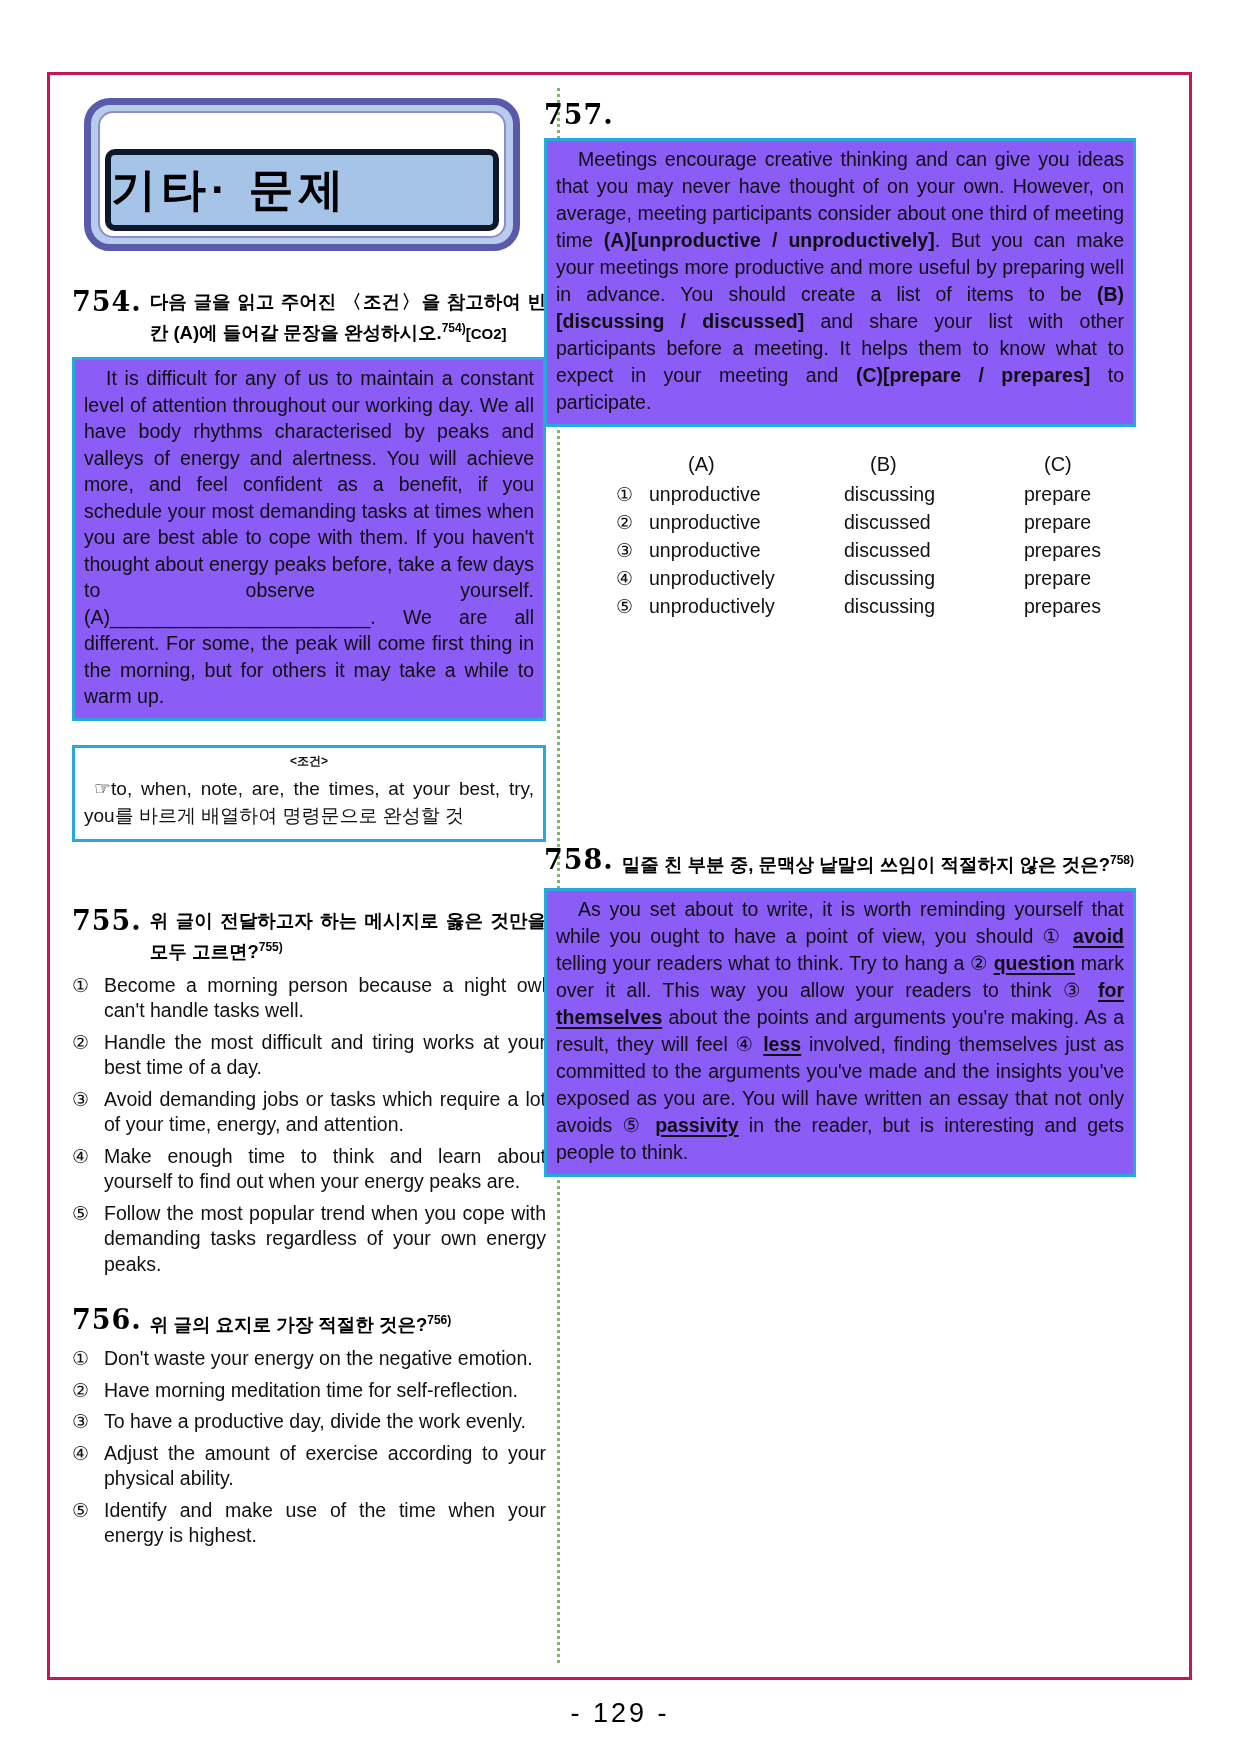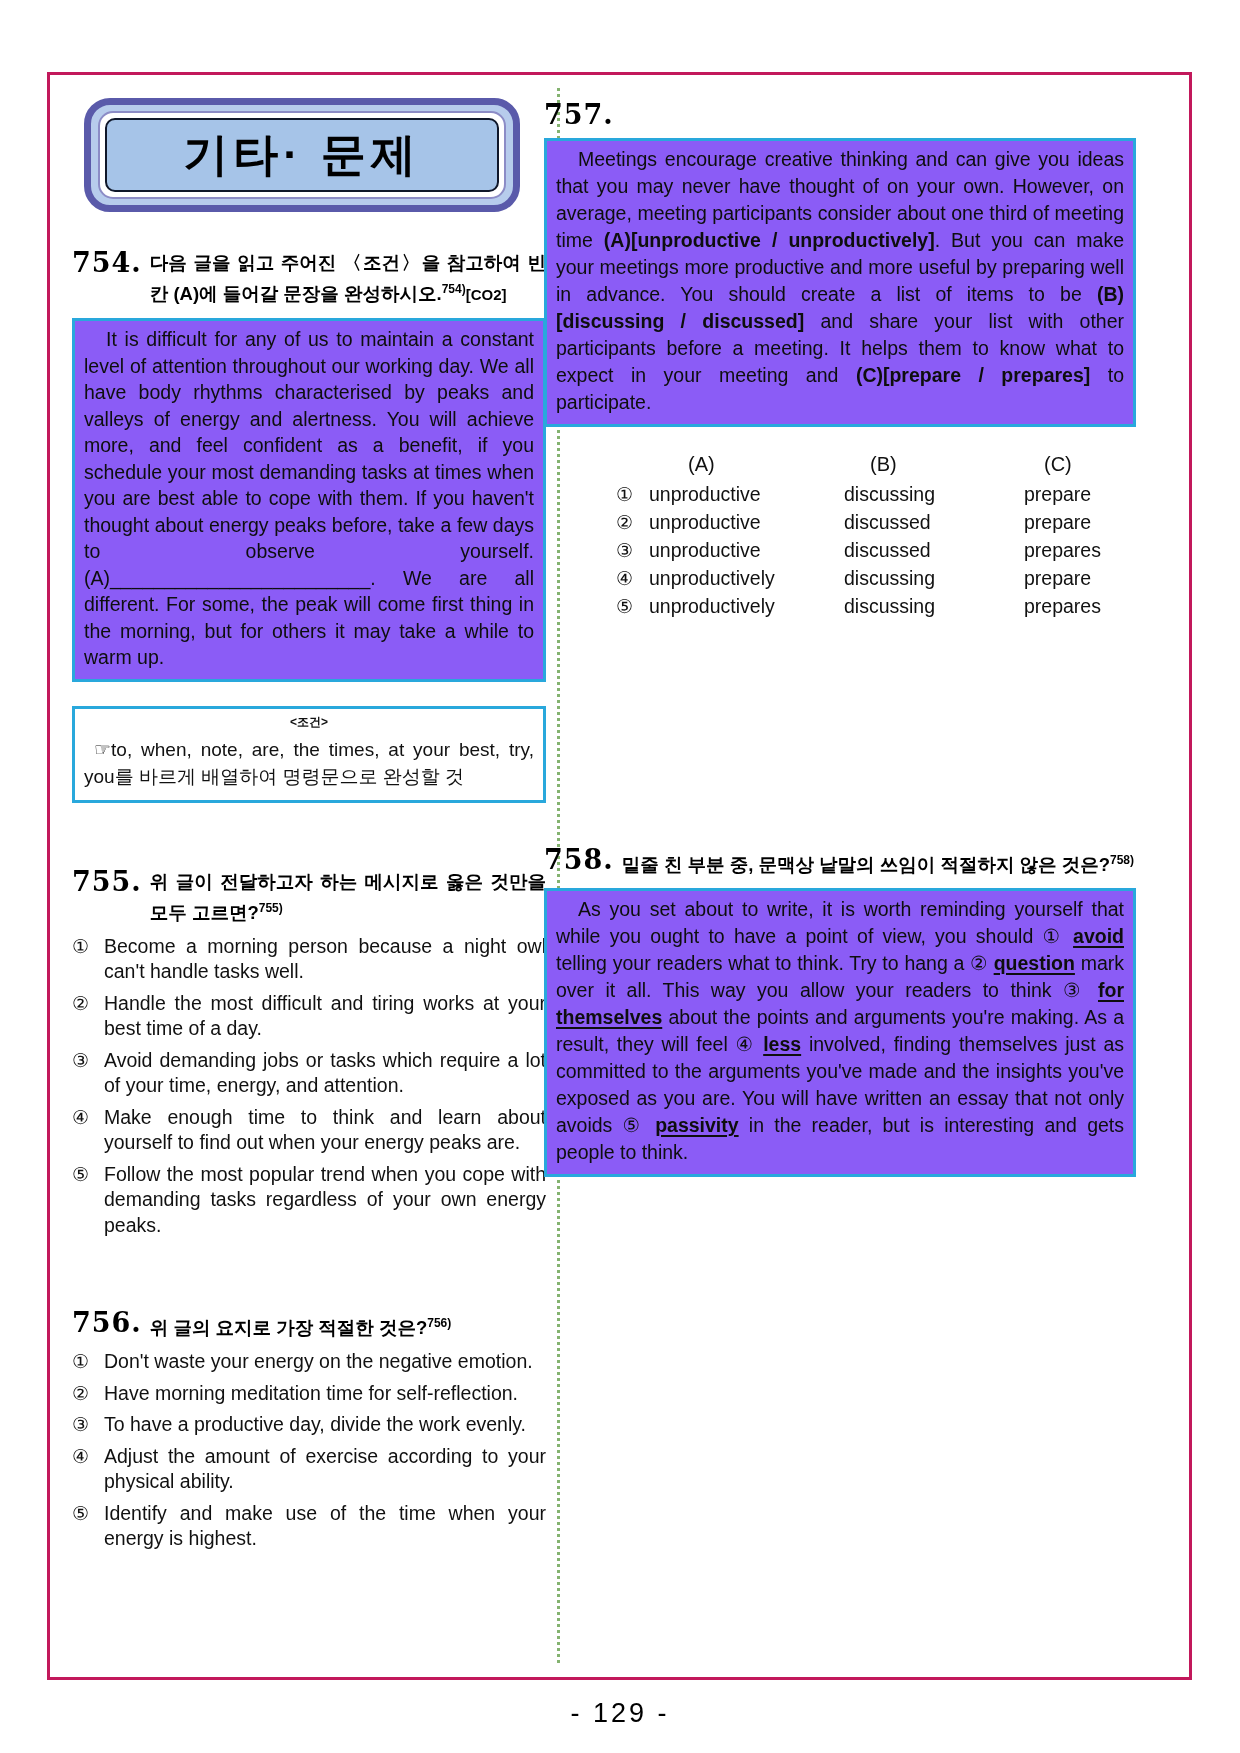--- a/index.html
+++ b/index.html
@@ -24,23 +24,23 @@
   
   .title-outer {
     margin:26px auto 0 12px; width:436px;
     border:7px solid #5A5AAA; border-radius:26px;
     background:#B7CCEC; padding:6px 7px;
   }
   .title-mid {
     background:#ffffff; border:2px solid #8C8CC6; border-radius:15px; padding:5px;
   }
   .title-inner {
-    background:#A6C4E8; border:2px solid #0f172a; border-radius:10px;
-    text-align:center; font-size:45px; font-weight:bold; letter-spacing:5px;
-    padding:5px 0; color:#000;
+    background:#A6C4E8; border:6px solid #0f172a; border-radius:10px;
+    font-size:45px; font-weight:bold; letter-spacing:5px;
+    padding:5px 0; color:#000;margin-top:31px;
   }
 
   .q { margin-top:0; }
   .prompt { display:flex; align-items:flex-start; }
   .qnum {
     font-family:"DejaVu Serif", serif; font-weight:bold; font-size:27px;
     line-height:26px; margin-right:8px; letter-spacing:1px; flex:none; color:#000;
   }
   .prompt-text {
     flex:1; font-weight:bold; font-size:18.5px; line-height:26px;
@@ -79,21 +79,21 @@
   .ans-head span { font-size:20px; line-height:30px; }
   .h-a { padding-left:72px; }
   .h-b { padding-left:26px; }
   .h-c { padding-left:20px; }
   .ans-row { font-size:19.5px; line-height:25px; margin-top:3px; }
   .cell-a { display:flex; }
   .cell-a .opt-marker { width:33px; line-height:25px; }
 
   .mt-754 { margin-top:38px; }
   .mt-755 { margin-top:66px; }
-  .mt-756 { margin-top:72px; }
+  .mt-756 { margin-top:30px; }
   .mt-757 { margin-top:30px; }
   .mt-758 { margin-top:228px; }
 
   .b { font-weight:bold; }
   .u { text-decoration:underline; text-decoration-thickness:2px; text-underline-offset:3px; }
 
   .footer {
     position:absolute; top:1698px; left:0; width:100%;
     text-align:center; font-size:27px; letter-spacing:3px; color:#000;
   }

